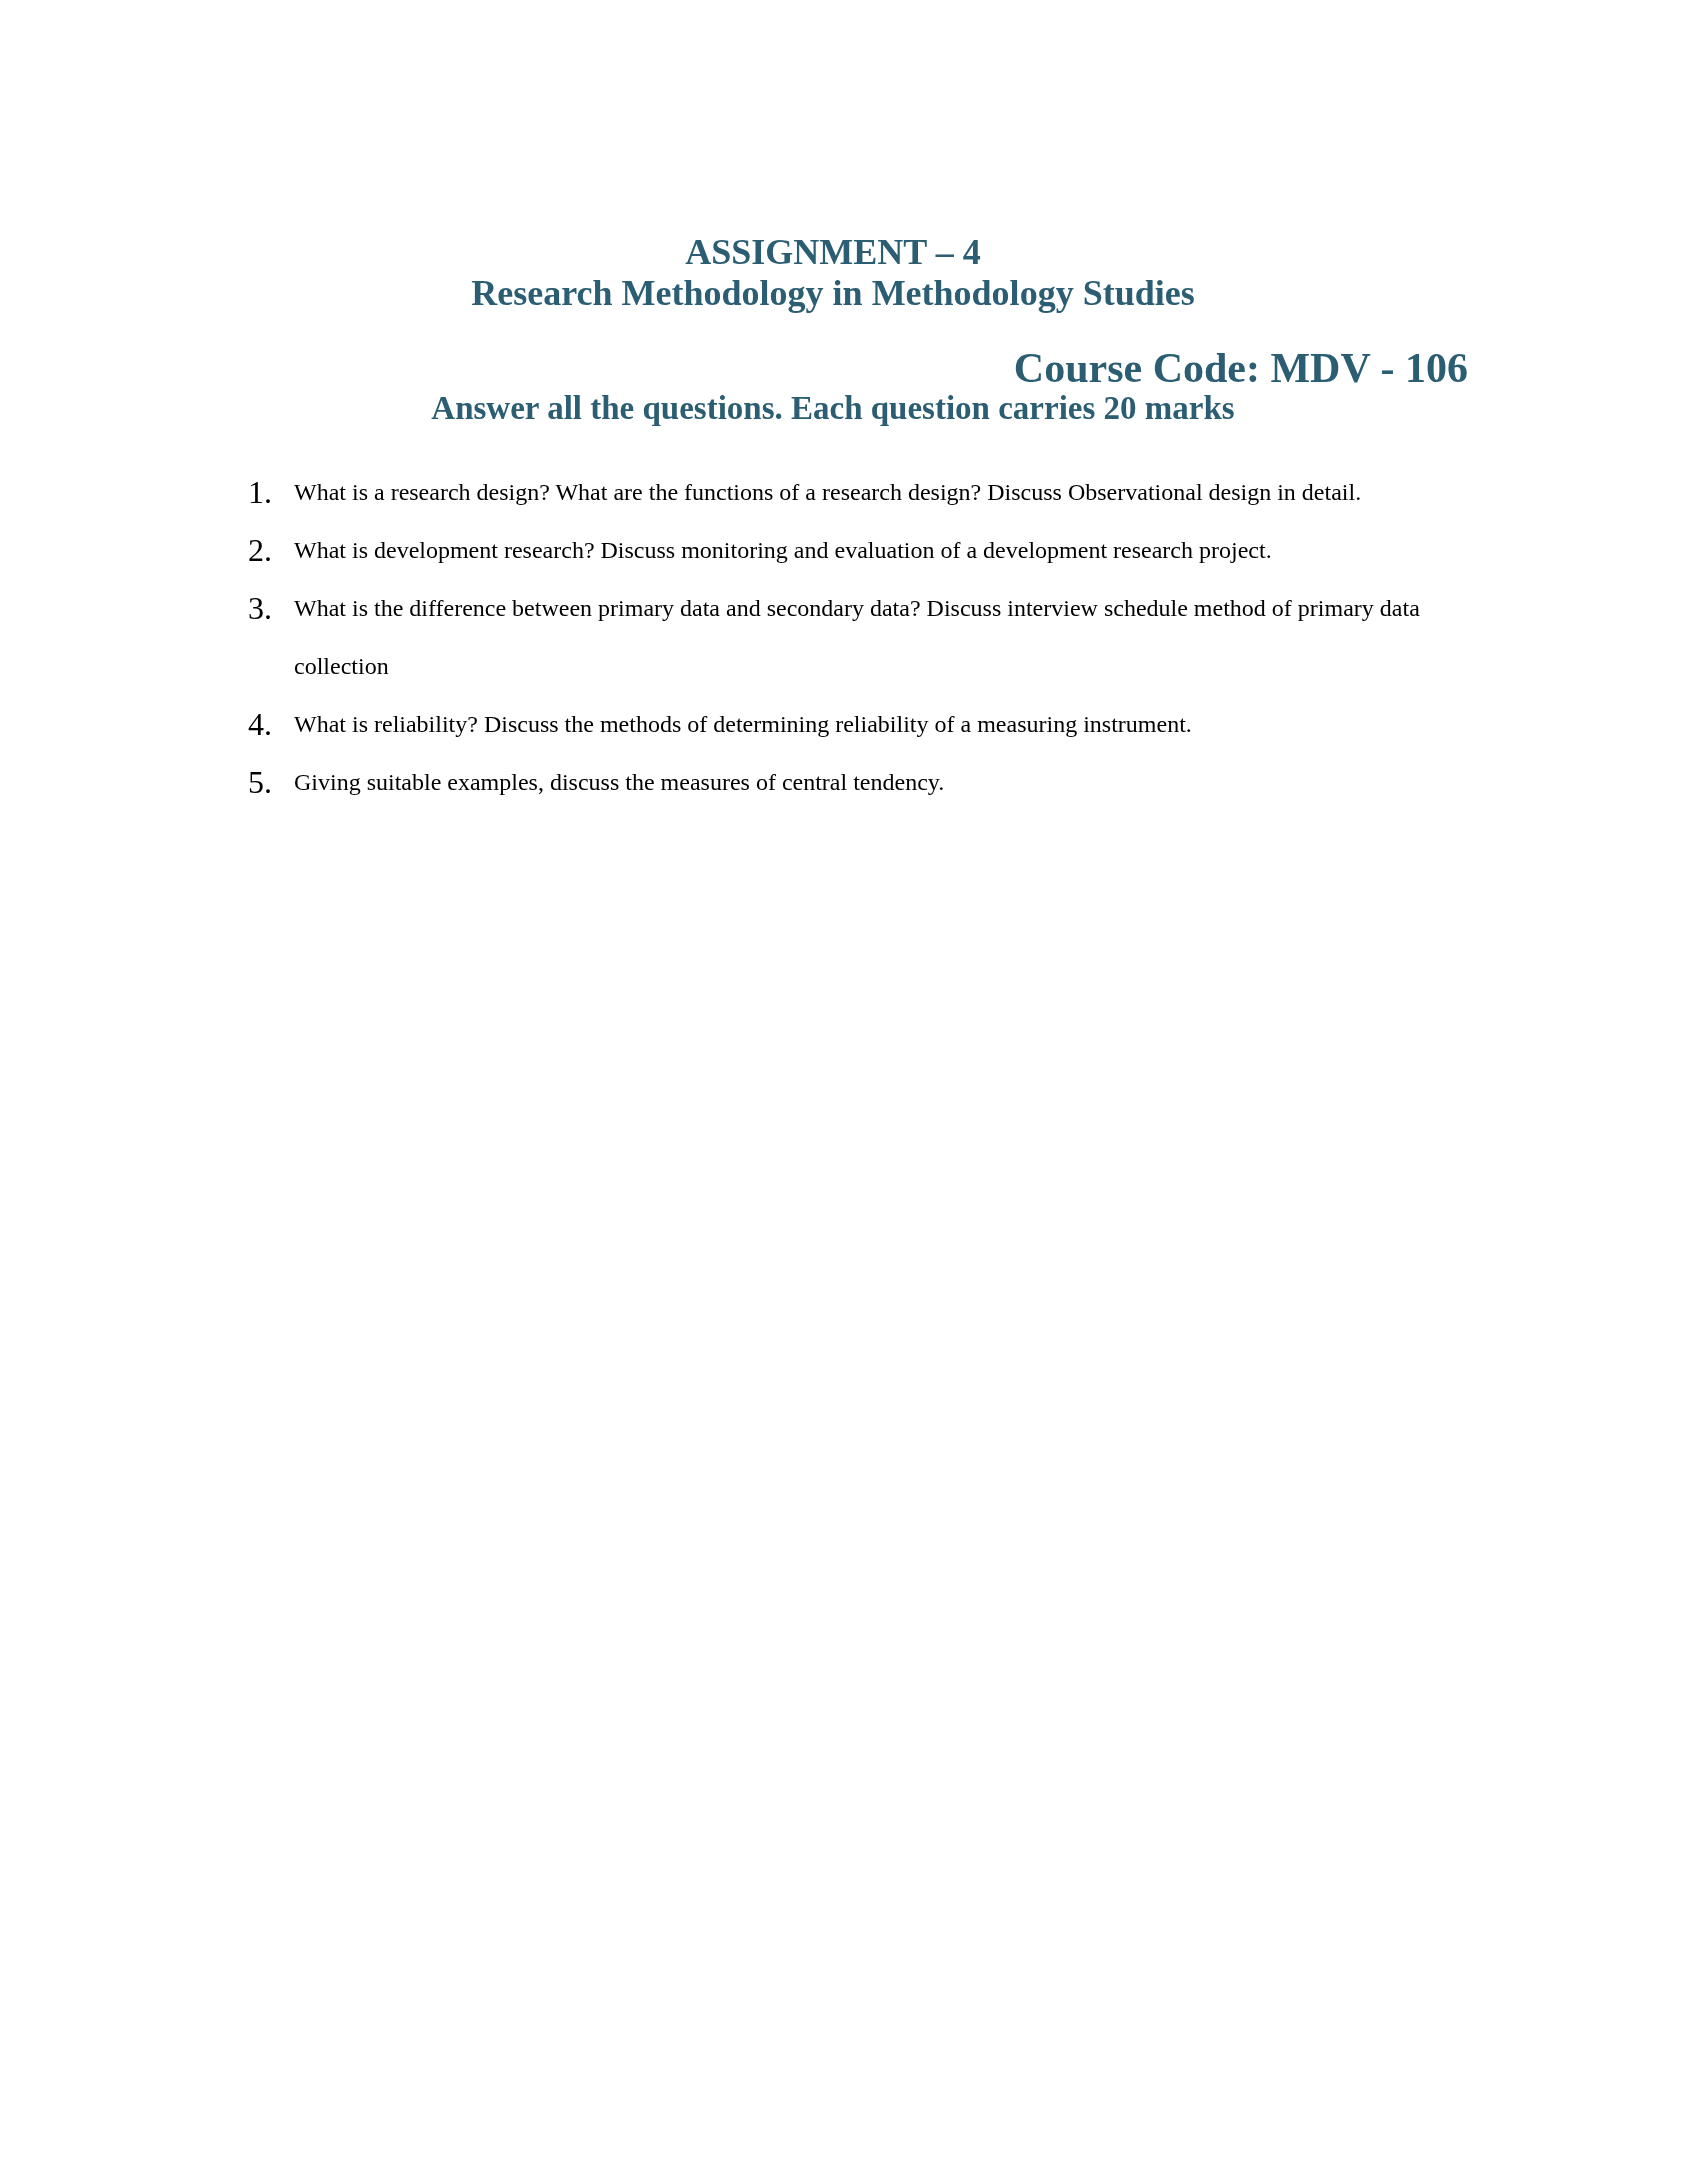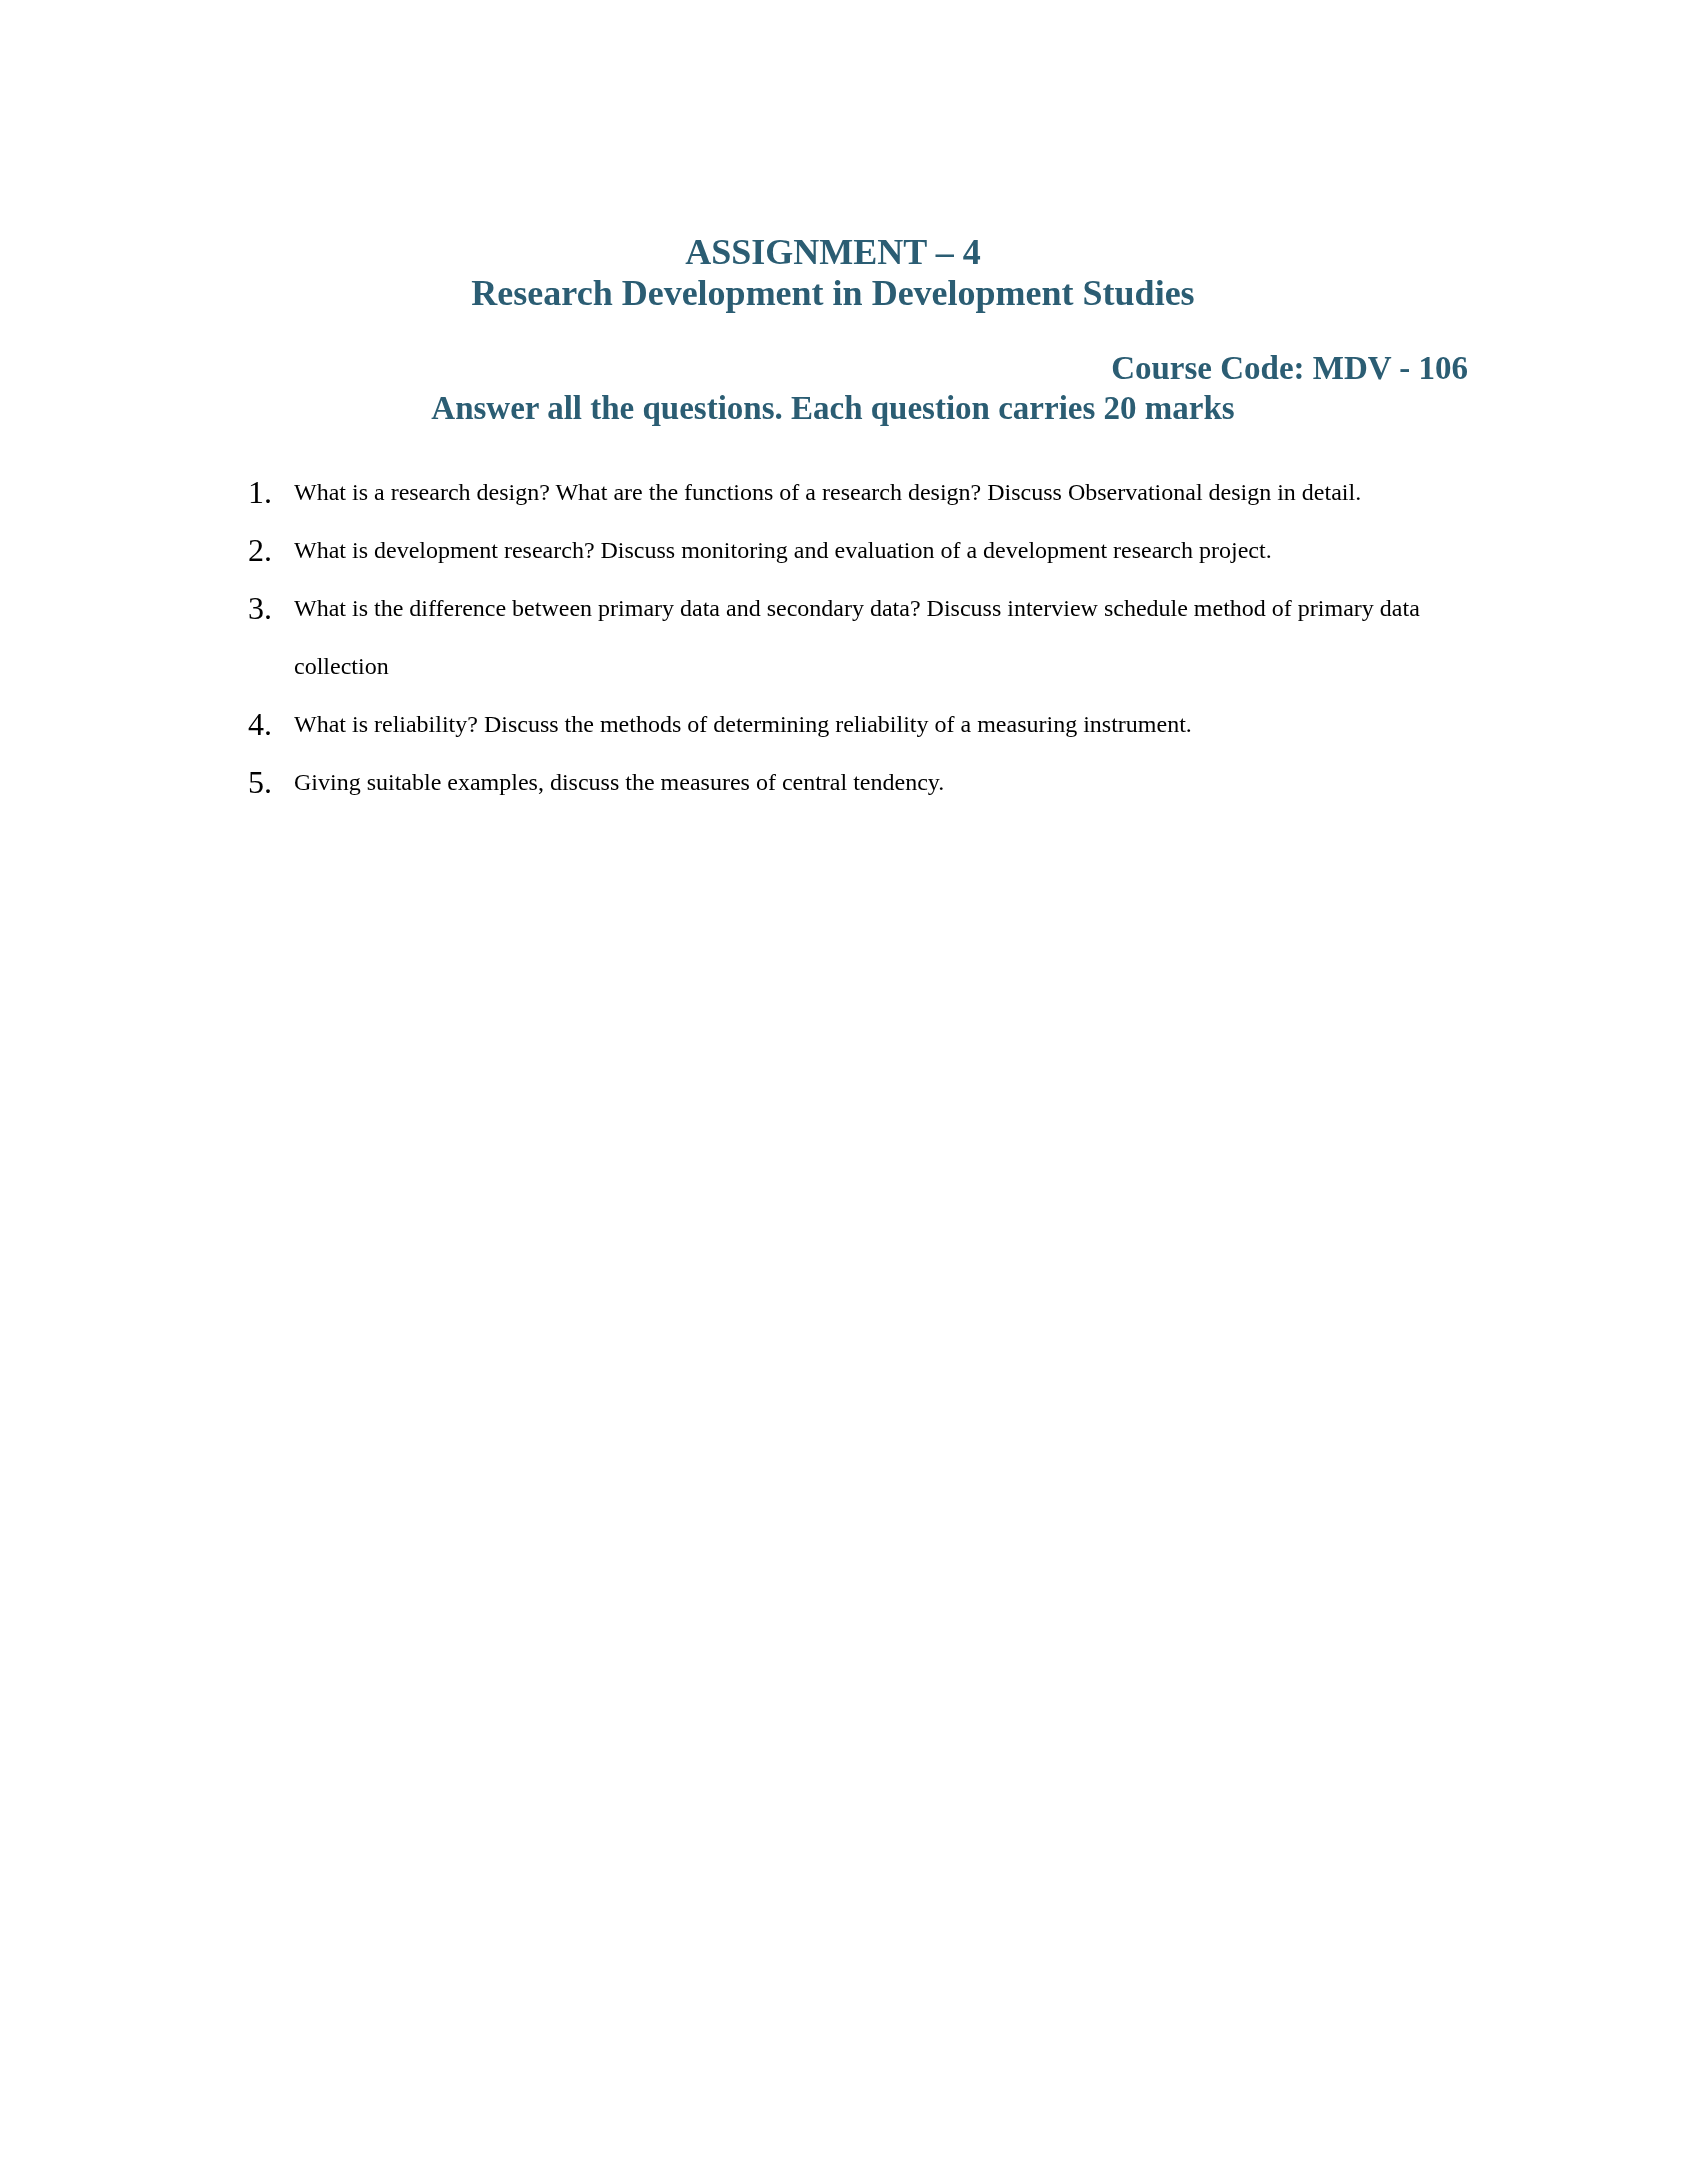--- a/index.html
+++ b/index.html
@@ -27,21 +27,21 @@
     font-size: 36px;
     line-height: 41px;
     color: #2B5D73;
   }
   .right-block {
     margin-top: 34px;
     text-align: right;
   }
   .right-line {
     font-weight: bold;
-    font-size: 33px;
+    font-size: 42px;
     line-height: 40px;
     color: #2B5D73;
   }
   .instruction {
     font-weight: bold;
     font-size: 33px;
     line-height: 41px;
     color: #2B5D73;
     text-align: center;
   }
@@ -69,21 +69,21 @@
   }
 </style>
 </head>
 <body>
 
 <div class="page">
   <div class="content">
 
     <div class="title-line">ASSIGNMENT – 4</div>
 
-    <div class="title-line">Research Development in Development Studies</div>
+    <div class="title-line">Research Methodology in Methodology Studies</div>
 
     <div class="right-block">
       <div class="right-line">Course Code: MDV - 106</div>
     </div>
 
     <div class="instruction">Answer all the questions. Each question carries 20 marks</div>
 
     <ol class="questions">
       <li class="question">
         <span class="q-num">1.</span>

